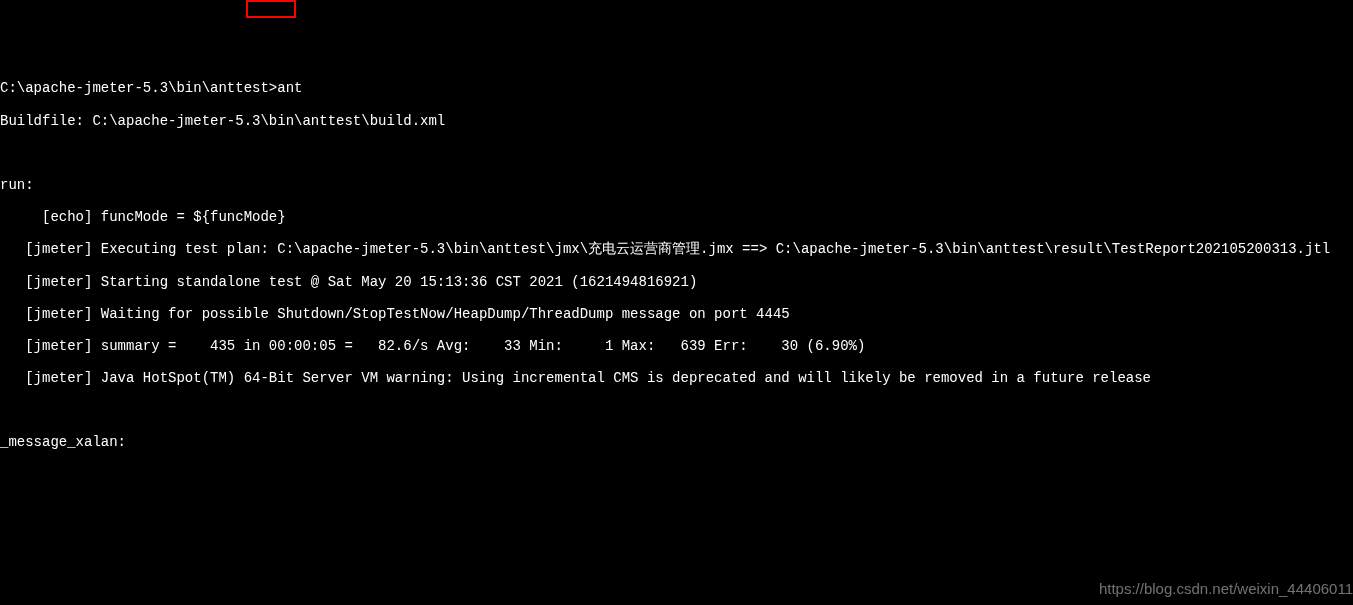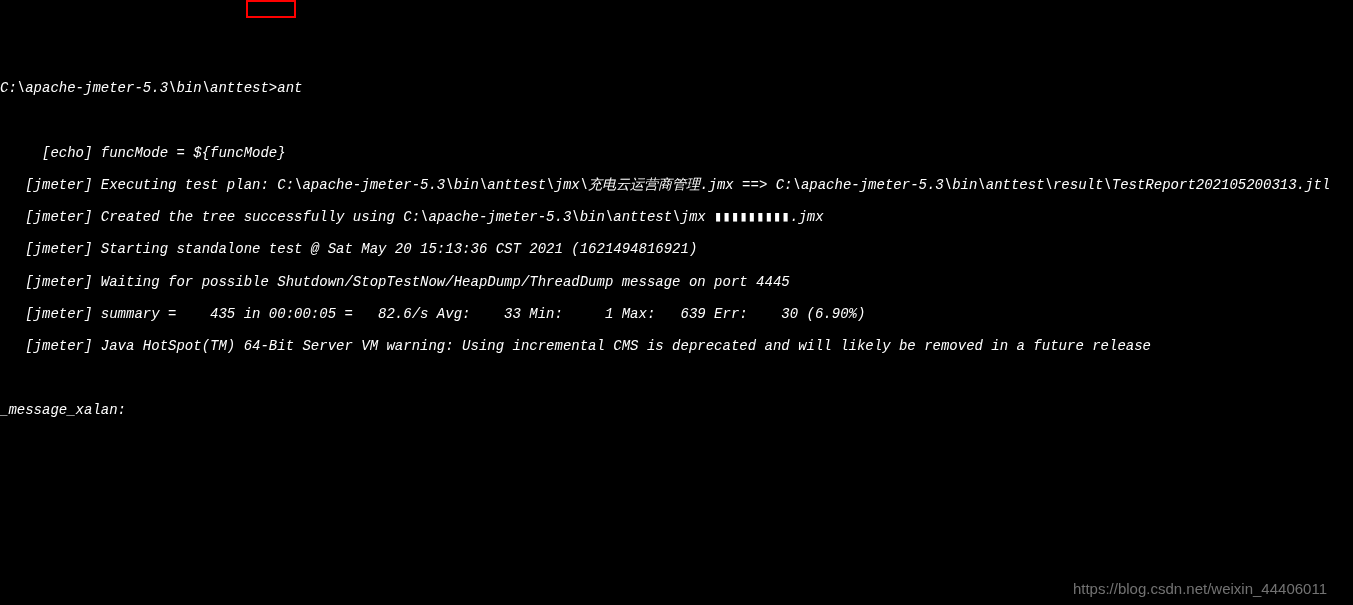--- a/index.html
+++ b/index.html
@@ -18,52 +18,52 @@
       overflow: hidden;
       position: relative;
       white-space: pre;
     }
     .terminal {
       padding: 0;
     }
     .line {
       white-space: pre;
       min-height: 16px;
-      font-style: italic;
     }
     .highlight-box {
       position: absolute;
       top: 0px;
       left: 246px;
       width: 50px;
       height: 18px;
       border: 2px solid #ff0000;
       pointer-events: none;
     }
     .watermark {
       position: absolute;
       bottom: 8px;
-      right: 26px;
+      right: 0;
       color: #999999;
       font-family: Arial, sans-serif;
       font-size: 15px;
       opacity: 0.75;
     }
   </style>
 </head>
 <body>
 
 
 
 <div class="terminal">
 <div class="line"><span>C:\apache-jmeter-5.3\bin\anttest</span><span>&gt;ant</span></div>
+<div class="line">Buildfile: C:\apache-jmeter-5.3\bin\anttest\build.xml</div>
 <div class="line"></div>
+<div class="line">run:</div>
 <div class="line">     [echo] funcMode = ${funcMode}</div>
 <div class="line">   [jmeter] Executing test plan: C:\apache-jmeter-5.3\bin\anttest\jmx\充电云运营商管理.jmx ==&gt; C:\apache-jmeter-5.3\bin\anttest\result\TestReport202105200313.jtl</div>
-<div class="line">   [jmeter] Created the tree successfully using C:\apache-jmeter-5.3\bin\anttest\jmx ▮▮▮▮▮▮▮▮▮.jmx</div>
 <div class="line">   [jmeter] Starting standalone test @ Sat May 20 15:13:36 CST 2021 (1621494816921)</div>
 <div class="line">   [jmeter] Waiting for possible Shutdown/StopTestNow/HeapDump/ThreadDump message on port 4445</div>
 <div class="line">   [jmeter] summary =    435 in 00:00:05 =   82.6/s Avg:    33 Min:     1 Max:   639 Err:    30 (6.90%)</div>
 <div class="line">   [jmeter] Java HotSpot(TM) 64-Bit Server VM warning: Using incremental CMS is deprecated and will likely be removed in a future release</div>
 <div class="line"></div>
 <div class="line">_message_xalan:</div>
 <div class="line"></div>
 
 
 

